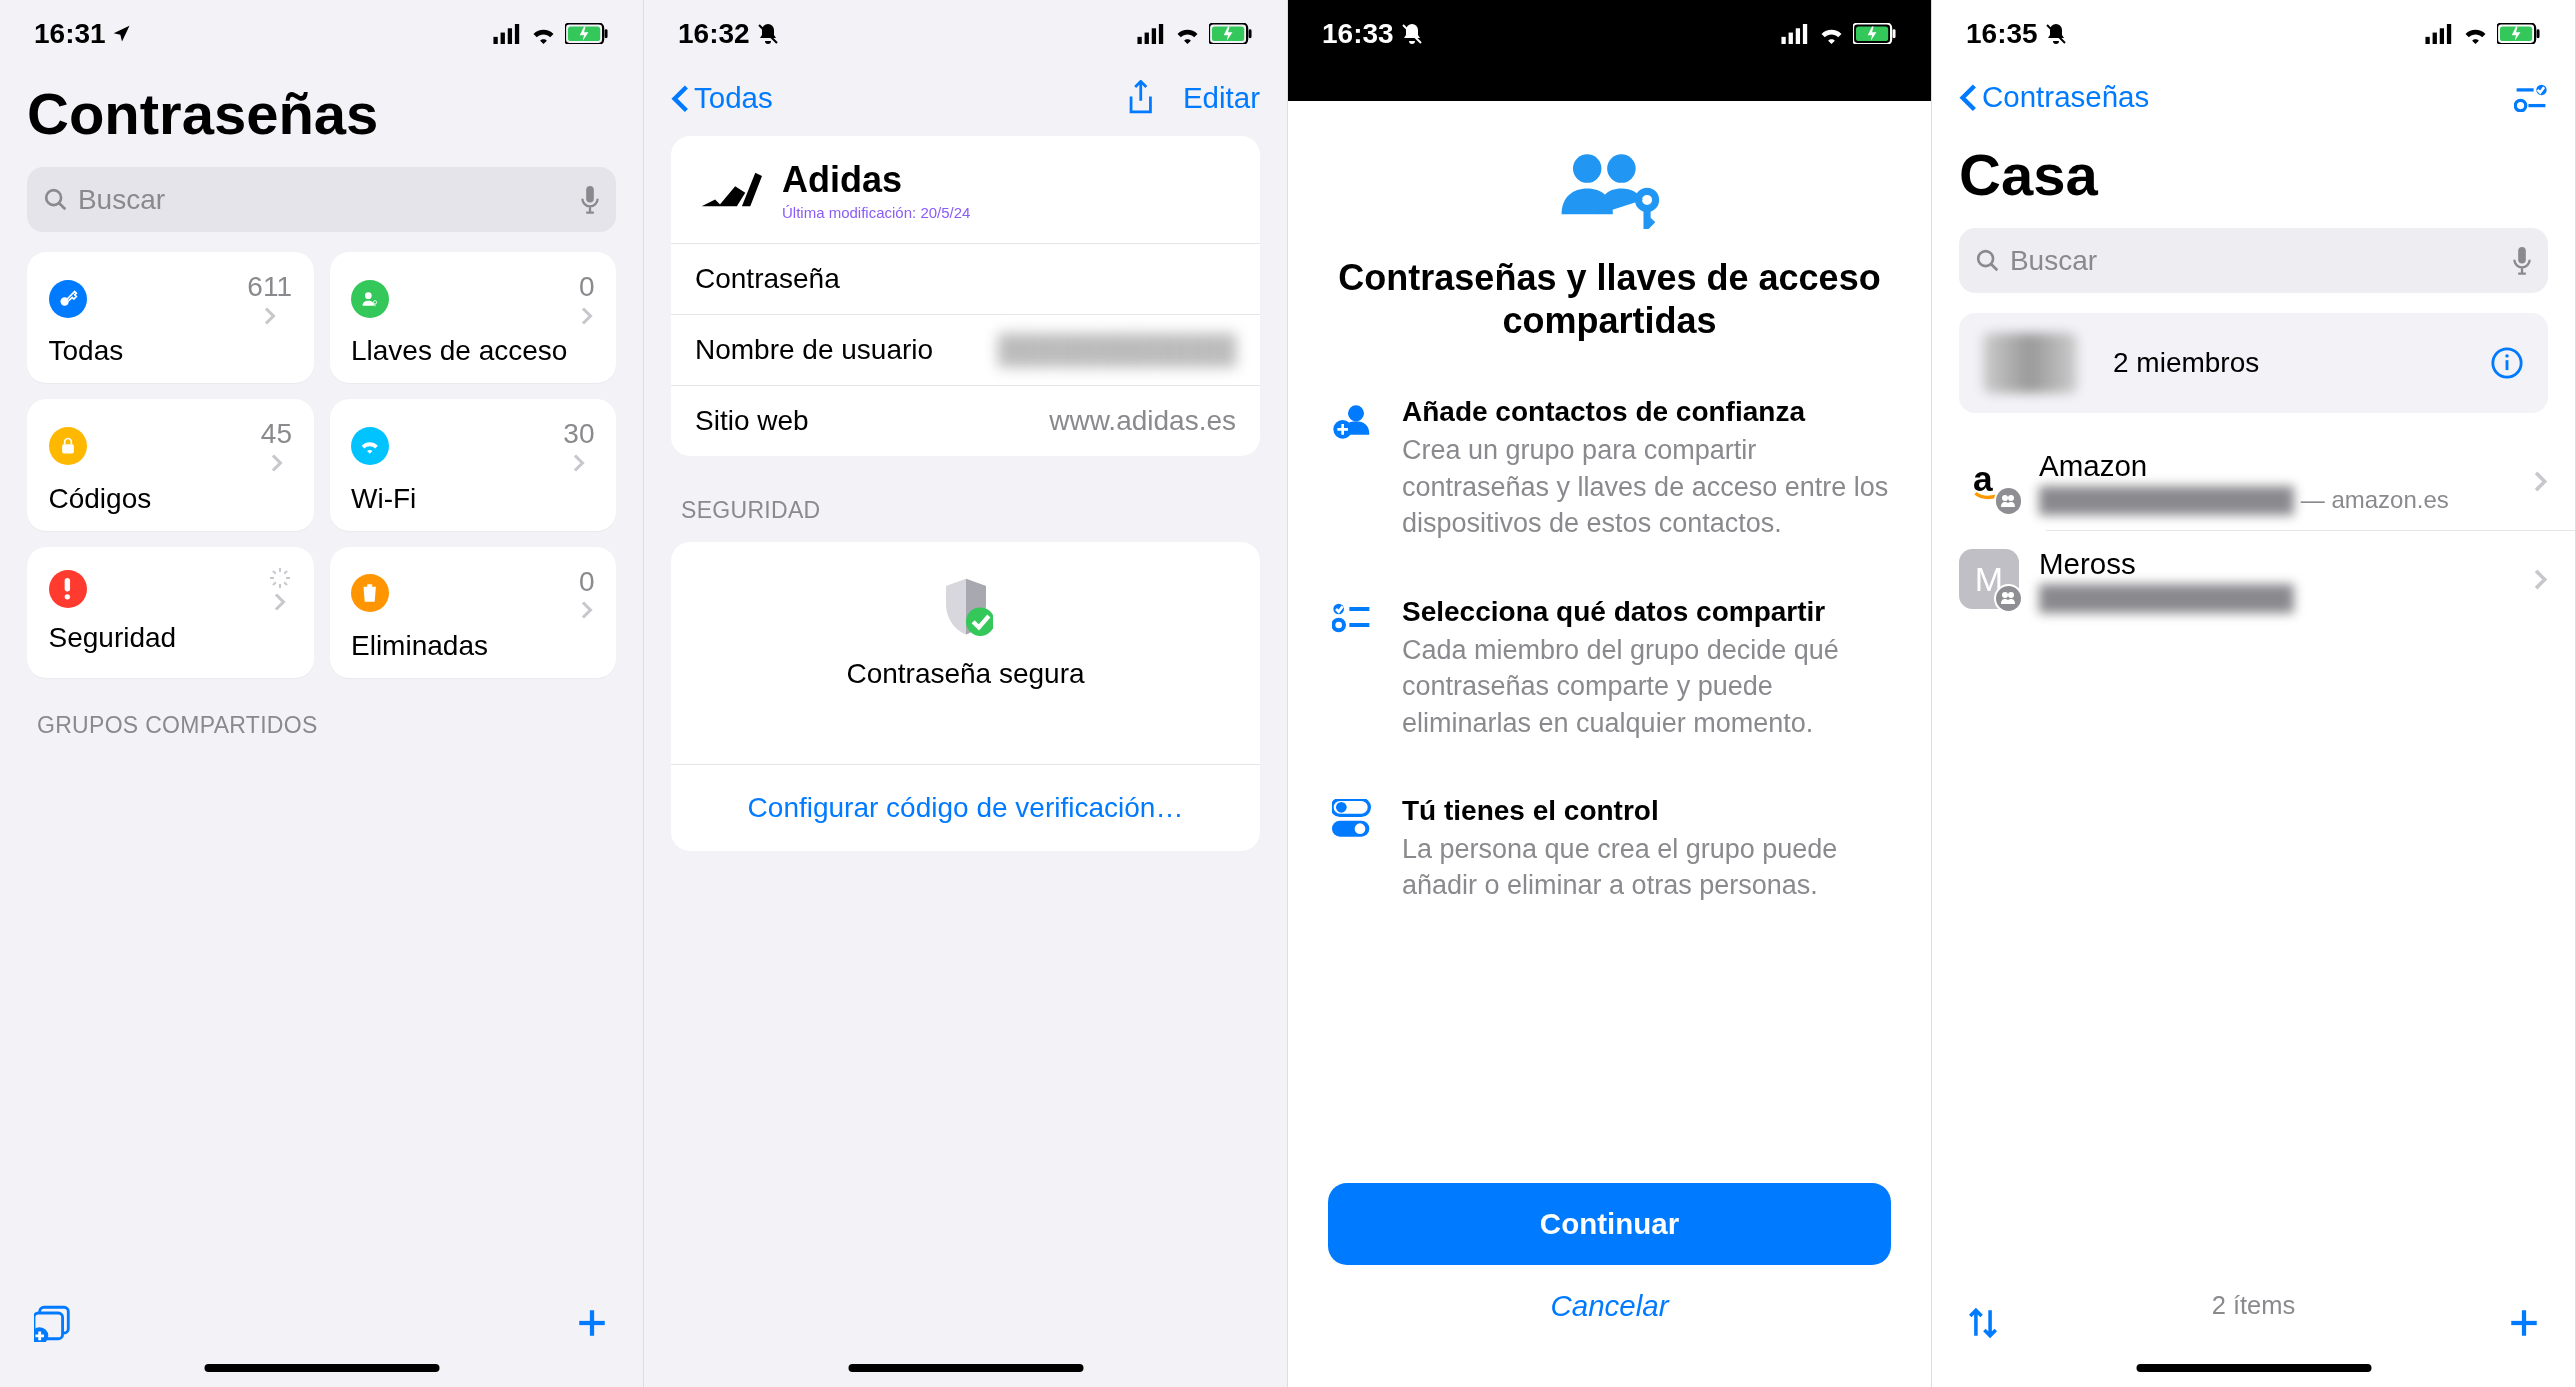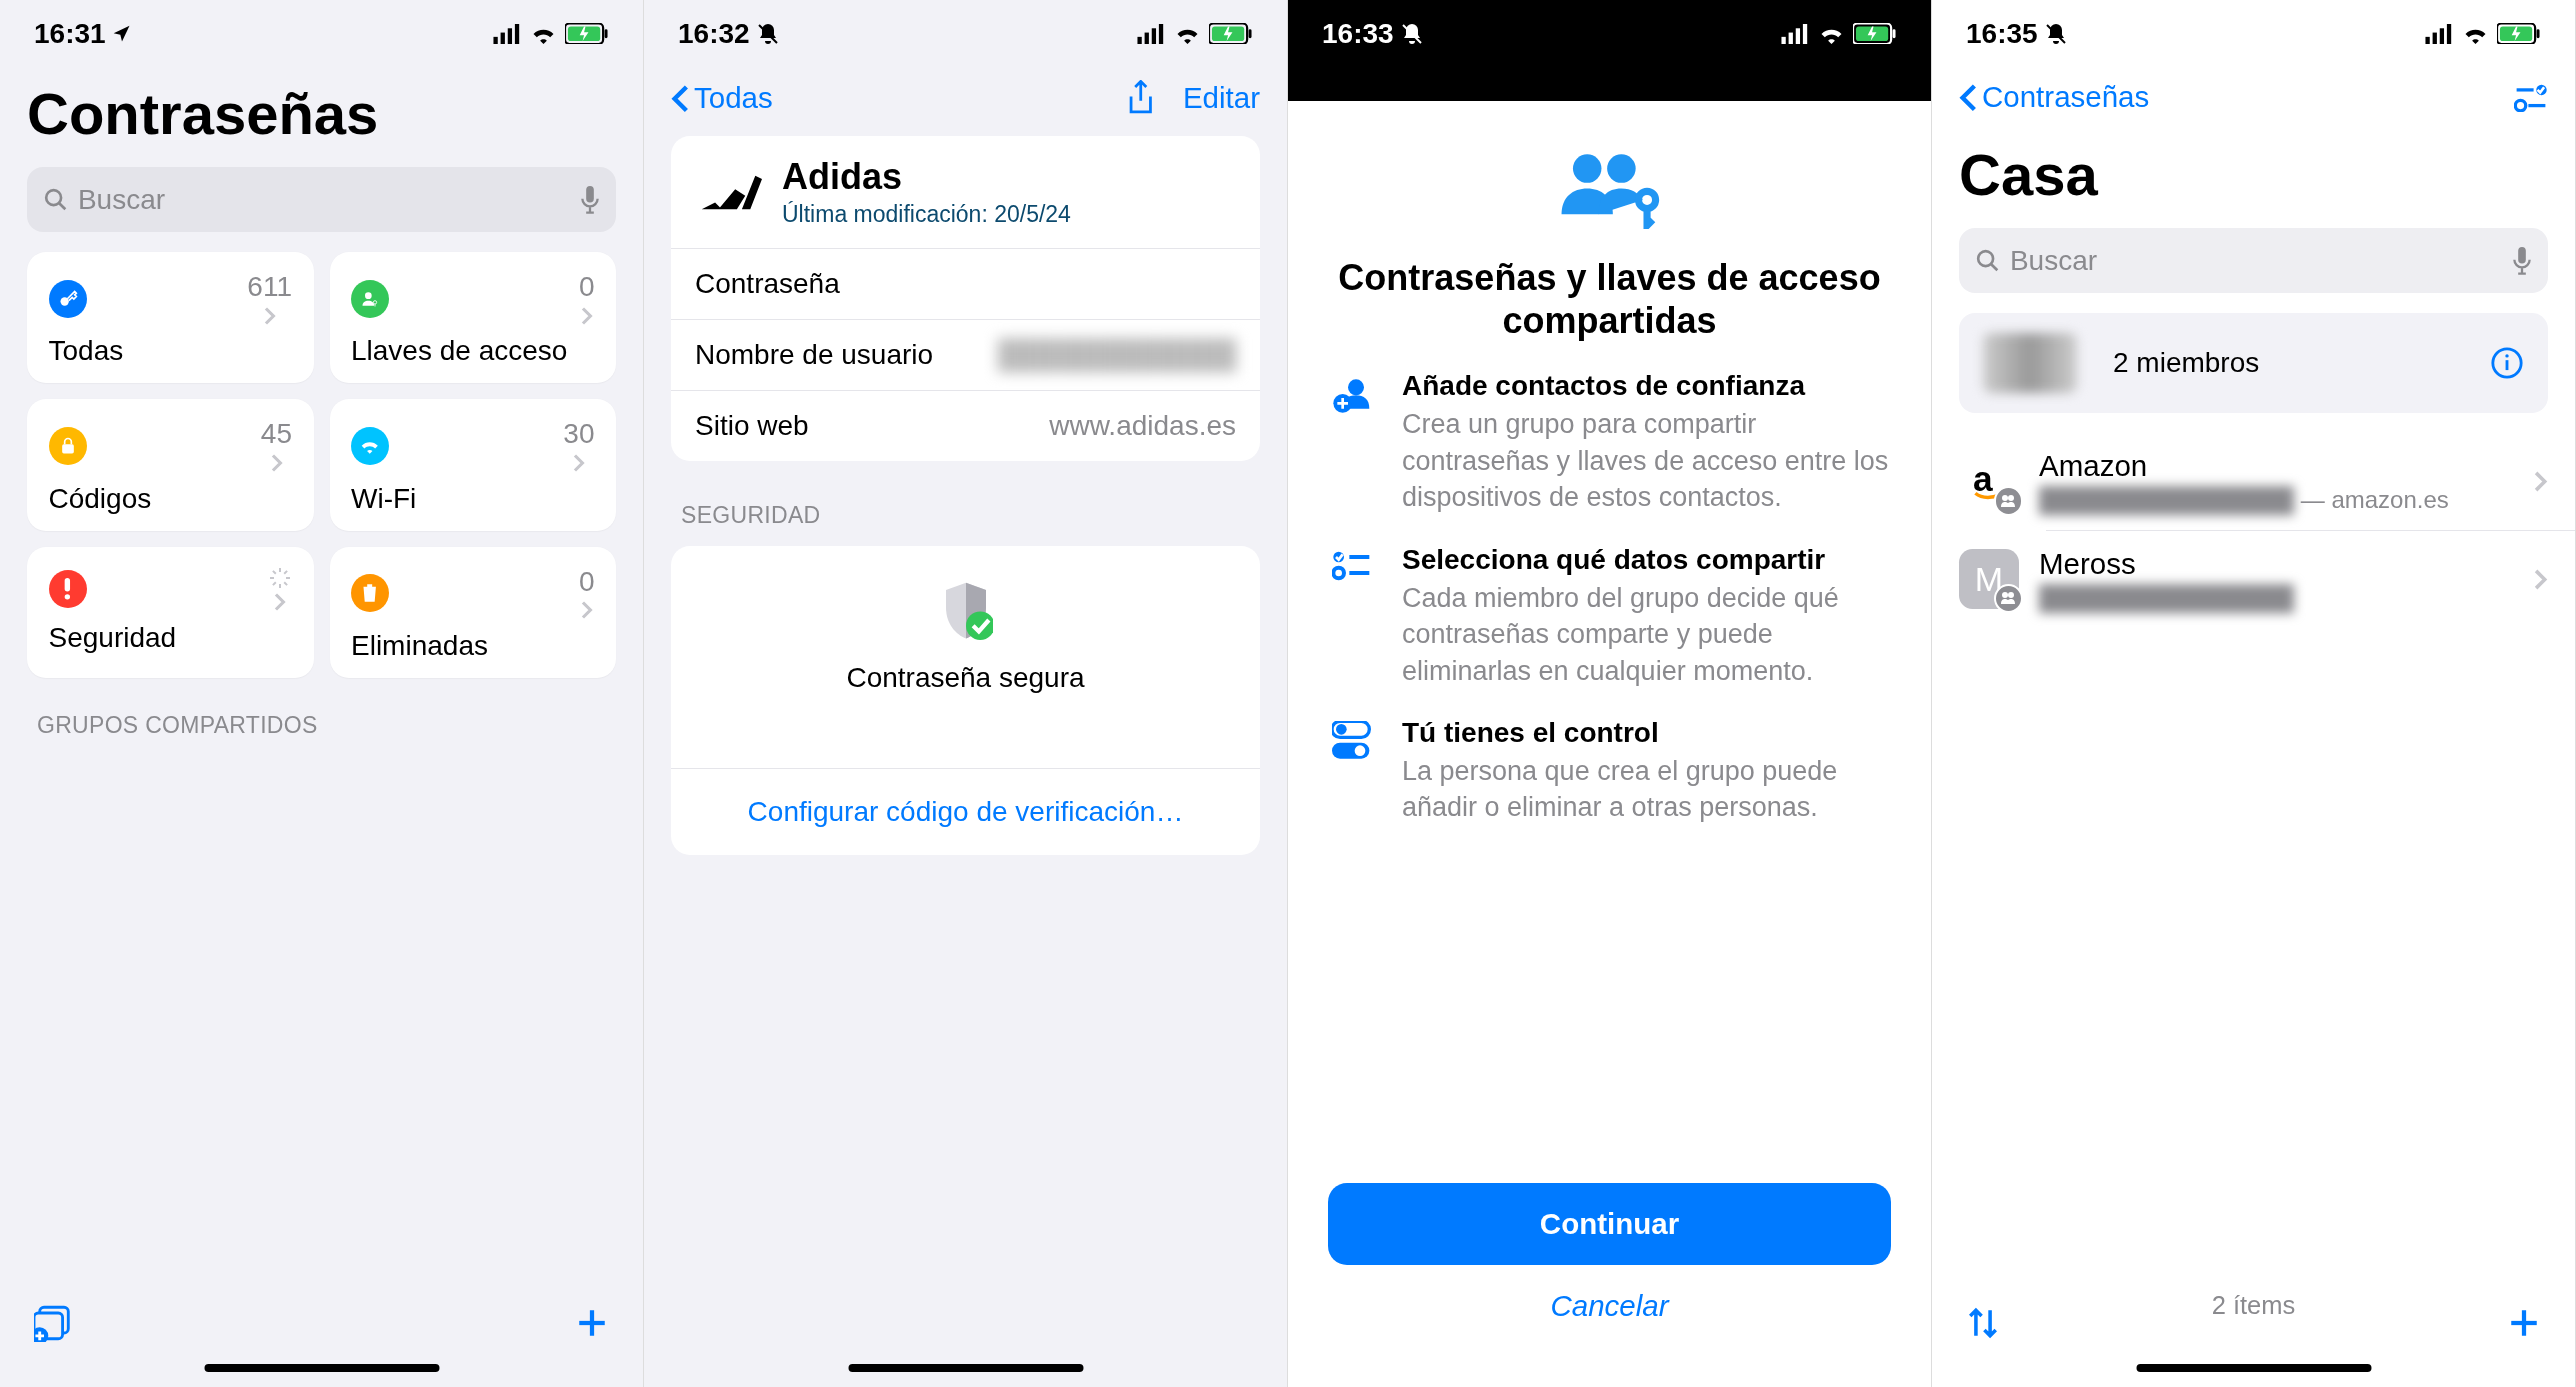--- a/index.html
+++ b/index.html
@@ -116,21 +116,21 @@
 .card-header {
   display: flex;
   align-items: center;
   gap: 20px;
   padding: 20px 24px;
 }
 .card-logo {
   width: 67px; height: 67px;
 }
 .card-title { font-size: 36px; font-weight: 600; }
-.card-subtitle { font-size: 23px; color: #0c4a6e; margin-top: 2.7px; }
+.card-subtitle { font-size: 15px; color: #8b5cf6; margin-top: 2.7px; }
 .card-row {
   display: flex;
   justify-content: space-between;
   padding: 19px 24px;
   border-top: 0.7px solid #e5e5ea;
   font-size: 28px;
 }
 .card-row-label { color: #000; }
 .card-row-value { color: #8a8a8e; }
 .blurred {
@@ -167,21 +167,21 @@
 .sheet-title {
   font-size: 36px;
   font-weight: 700;
   text-align: center;
   margin-top: 27px;
   line-height: 1.2;
 }
 .sheet-item {
   display: flex;
   gap: 27px;
-  margin-top: 28px;
+  margin-top: 54px;
   width: 100%;
 }
 .sheet-item-icon {
   width: 47px; flex-shrink: 0;
   display: flex; align-items: flex-start; justify-content: center;
   color: #007aff;
   padding-top: 4px;
 }
 .sheet-item-title { font-size: 28px; font-weight: 600; }
 .sheet-item-desc { font-size: 27px; color: #8a8a8e; line-height: 1.35; margin-top: 4px; }

